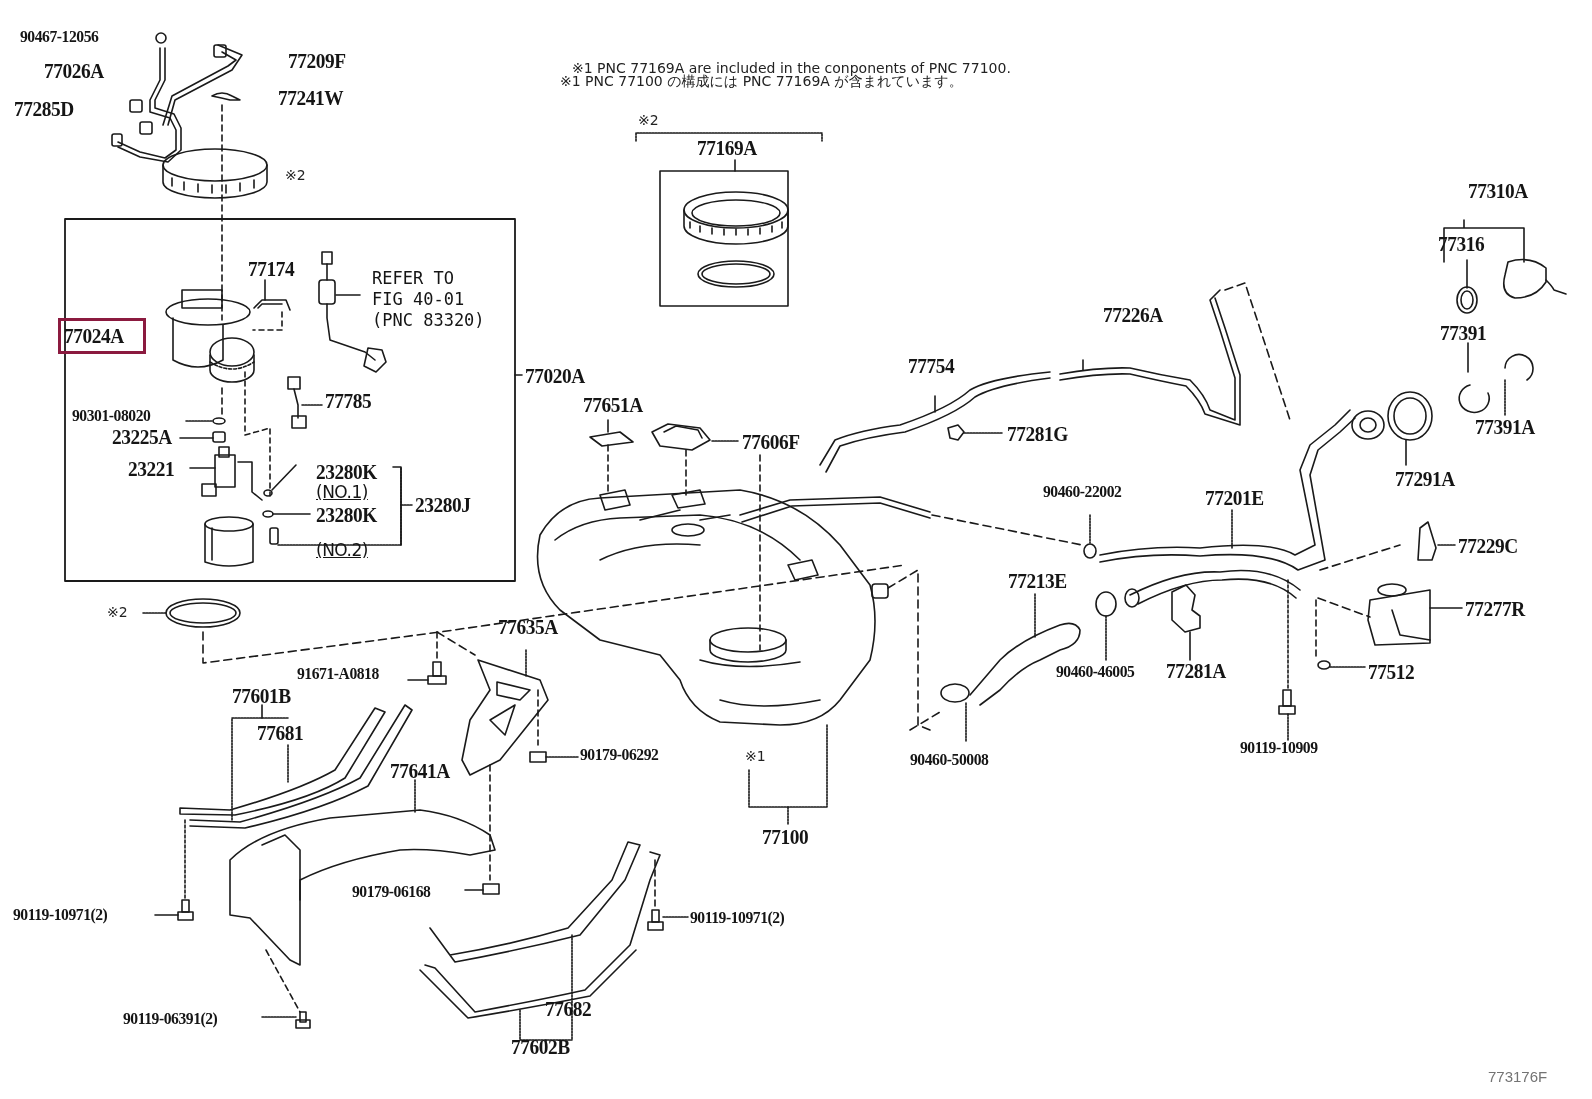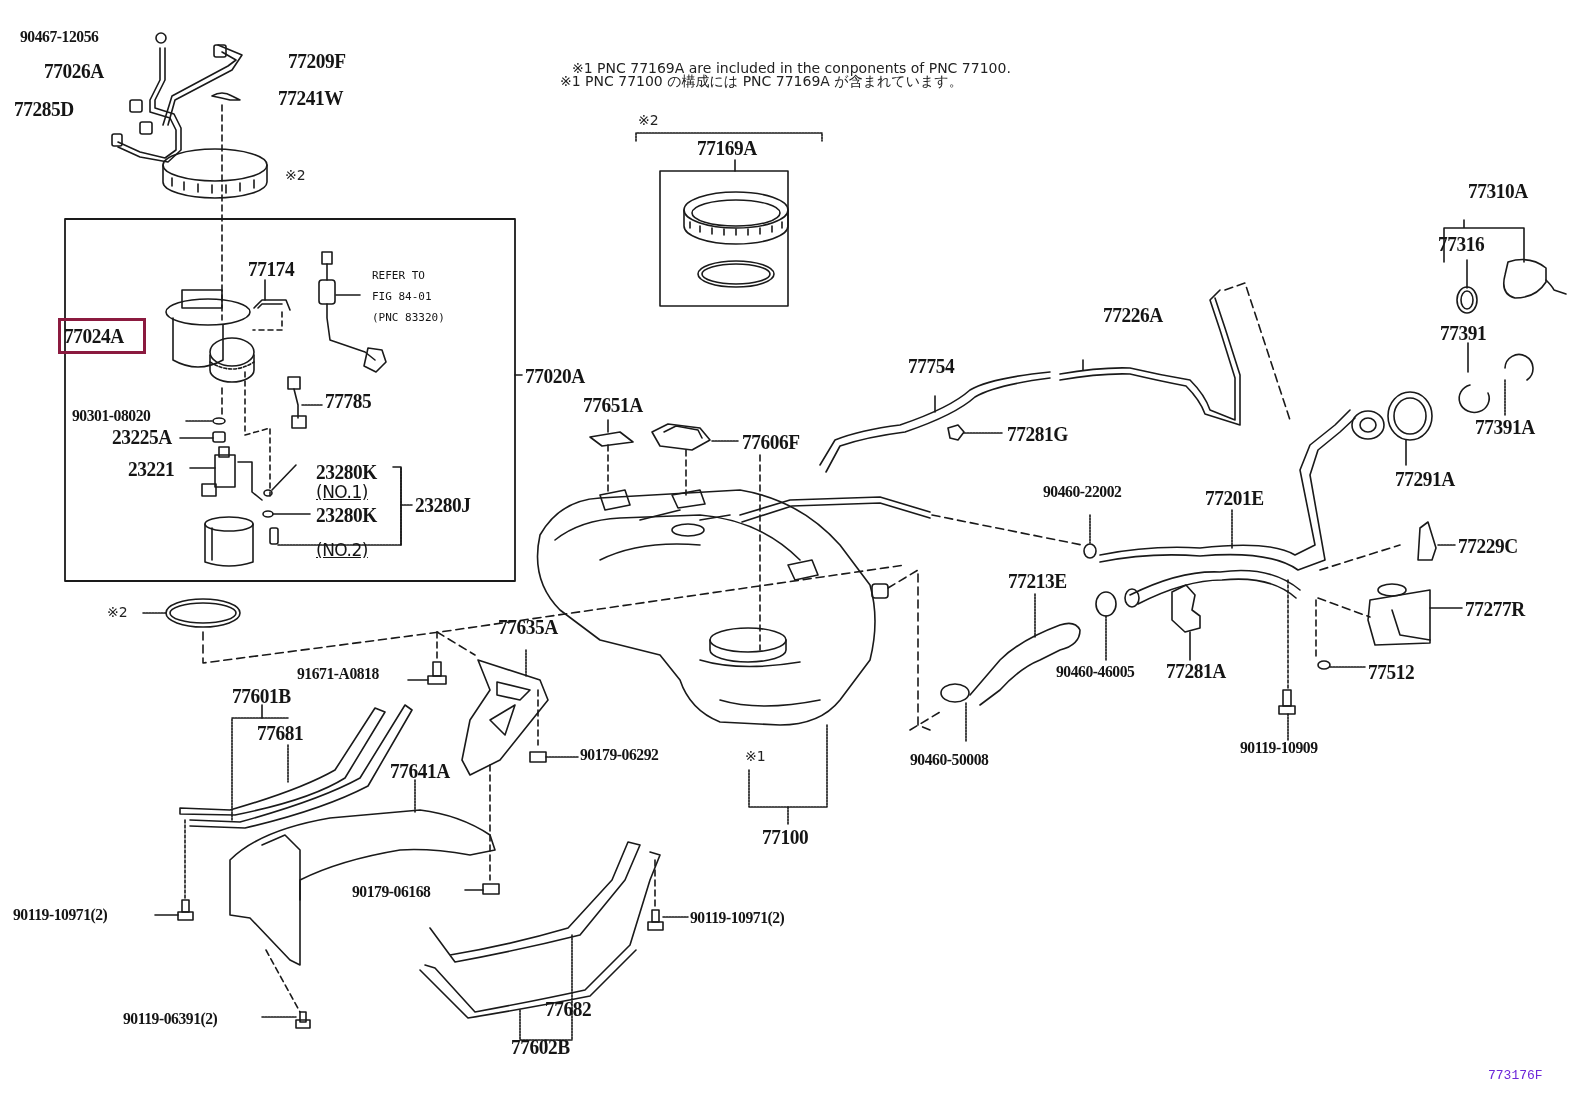--- a/index.html
+++ b/index.html
@@ -3,25 +3,25 @@
 <meta charset="utf-8">
 <style>
   html, body { margin: 0; padding: 0; background: #ffffff; }
   body { width: 1592px; height: 1099px; position: relative; overflow: hidden;
          font-family: "DejaVu Serif", serif; color: #111; }
   #art { position: absolute; left: 0; top: 0; width: 1592px; height: 1099px; }
   .lbl { position: absolute; font-family: "Liberation Serif", "DejaVu Serif", serif; font-weight: bold;
          font-size: 22px; letter-spacing: -0.5px; white-space: nowrap; line-height: 1; color: #151515;
          transform: scaleX(0.88); transform-origin: left top; cursor: pointer; }
   .lbl.sm { font-size: 17px; transform: scaleX(0.92); }
-  .lbl.ref { font-family: "DejaVu Sans Mono", monospace; font-weight: normal; font-size: 11px; letter-spacing: 0; transform: none; }
+  .lbl.ref { font-family: "DejaVu Sans Mono", monospace; font-weight: normal; font-size: 17px; letter-spacing: 0; transform: none; }
   .lbl.sub { font-family: "DejaVu Sans", sans-serif; font-weight: normal; font-size: 17px; transform: none; text-decoration: underline; }
   .note { position: absolute; font-family: "DejaVu Sans", sans-serif; font-size: 14px; color: #222; white-space: nowrap; }
   .mark { position: absolute; font-family: "DejaVu Sans", sans-serif; font-size: 14px; color: #222; white-space: nowrap; }
-  .figno { position: absolute; font-family: Liberation Mono, monospace; font-size: 13px; color: #6d28d9; }
+  .figno { position: absolute; font-family: Liberation Sans, sans-serif; font-size: 15px; color: #737373; }
   .highlight { position: absolute; border: 3px solid #8b1a3f; box-sizing: border-box; pointer-events: none; }
 </style>
 </head>
 <body>
 
 <svg id="art" viewBox="0 0 1592 1099" xmlns="http://www.w3.org/2000/svg" fill="none" stroke="#1a1a1a" stroke-width="1.6" stroke-linecap="round" stroke-linejoin="round">
 
   <rect x="65" y="219" width="450" height="362" stroke-width="1.8"></rect>
   <line x1="515" y1="375" x2="522" y2="375"></line>
 
@@ -310,21 +310,21 @@
 
 <div class="lbl" style="left:1468px;top:180px;">77310A</div>
 <div class="lbl" style="left:1438px;top:233px;">77316</div>
 <div class="lbl" style="left:1440px;top:322px;">77391</div>
 <div class="lbl" style="left:1475px;top:416px;">77391A</div>
 <div class="lbl" style="left:1395px;top:468px;">77291A</div>
 
 <div class="lbl" style="left:248px;top:258px;">77174</div>
 <div class="lbl" style="left:64px;top:325px;">77024A</div>
 <div class="lbl ref" style="left:372px;top:270px;">REFER TO</div>
-<div class="lbl ref" style="left:372px;top:291px;">FIG 84-01</div>
+<div class="lbl ref" style="left:372px;top:291px;">FIG 40-01</div>
 <div class="lbl ref" style="left:372px;top:312px;">(PNC 83320)</div>
 <div class="lbl" style="left:525px;top:365px;">77020A</div>
 <div class="lbl" style="left:325px;top:390px;">77785</div>
 <div class="lbl sm" style="left:72px;top:407px;">90301-08020</div>
 <div class="lbl" style="left:112px;top:426px;">23225A</div>
 <div class="lbl" style="left:128px;top:458px;">23221</div>
 <div class="lbl" style="left:316px;top:461px;">23280K</div>
 <div class="lbl sub" style="left:316px;top:484px;">(NO.1)</div>
 <div class="lbl" style="left:316px;top:504px;">23280K</div>
 <div class="lbl sub" style="left:316px;top:542px;">(NO.2)</div>

